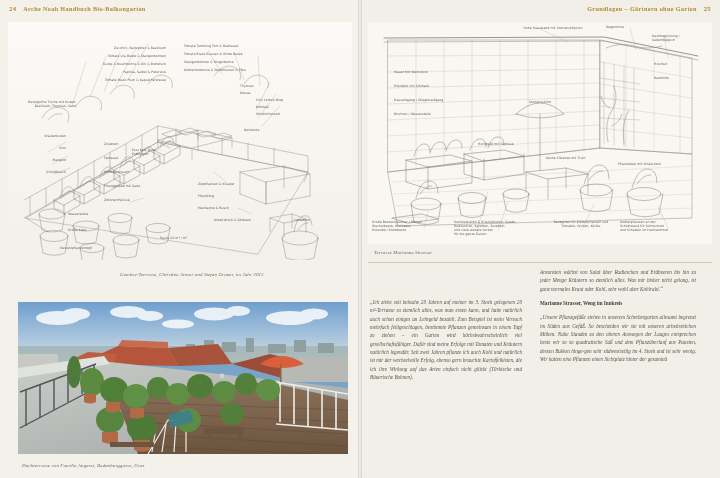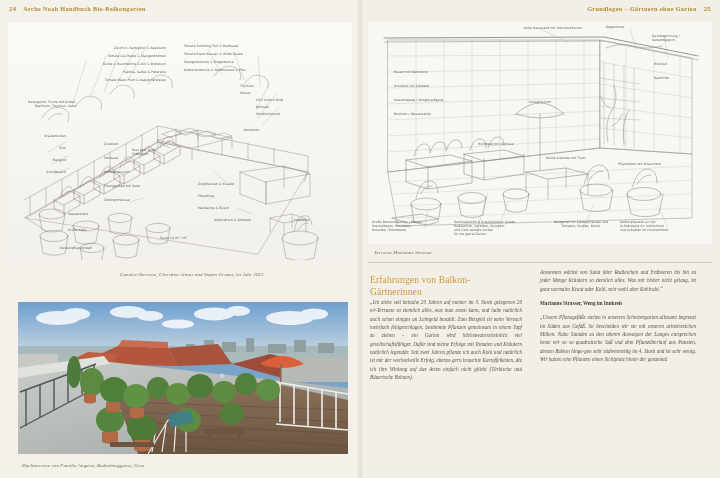--- a/index.html
+++ b/index.html
@@ -575,22 +575,20 @@
     <div class="lbl" style="left:26px;top:48px;width:54px;">Mauer mit Weinstock</div>
     <div class="lbl" style="left:26px;top:62px;width:54px;">Holzdeck mit Sitzbank</div>
     <div class="lbl" style="left:26px;top:76px;width:54px;">Hauseingang / Stiegenaufgang</div>
     <div class="lbl" style="left:26px;top:90px;width:54px;">Brunnen / Wasserstelle</div>
   </div>
 
   <div class="caption cap-illus2">Terrasse Marianne Strasser</div>
 
   <div class="rule rule-top"></div>
 
-  <h2 class="sect-head">Erfahrungen von
-Balkon-Gärtnerinnen</h2>
 
   <div class="col col-a italic">
     <p class="para">„Ich ziehe seit beinahe 20 Jahren auf meiner im 3. Stock gelegenen 20 m²-Terrasse so ziemlich alles, was man essen kann, und habe natürlich auch schon einiges an Lehrgeld bezahlt. Zum Beispiel ist mein Versuch mehrfach fehlgeschlagen, bestimmte Pflanzen gemeinsam in einem Topf zu ziehen – ein Garten wird höchstwahrscheinlich viel gesellschaftsfähiger. Dafür sind meine Erfolge mit Tomaten und Kräutern natürlich legendär. Seit zwei Jahren pflanze ich auch Kohl und natürlich ist mir der wechselvolle Erfolg, ebenso gern brauchte Kartoffelkisten, die ich ihre Wirkung auf das Arten einfach nicht glückt (Türkische und Bäuerische Bohnen).</p>
   </div>
 
   <div class="col col-b">
     <p class="para" style="font-style:italic;">Ansonsten wächst von Salat über Radieschen und Erdbeeren bis hin zu jeder Menge Kräutern so ziemlich alles. Was mir bisher nicht gelang, ist ganz normales Kraut oder Kohl, sehr wohl aber Kohlrabi.“</p>
     <p class="para attrib">Marianne Strasser, Weng im Innkreis</p>
     <p class="para" style="font-style:italic;margin-top:5px;">„Unsere Pflanzgefäße stehen in unserem Schrebergarten allesamt begrenzt im Süden aus Gefäß. So bescheiden wir sie mit unseren arbeitsreichen Mühen. Nahe Stauden zu den oberen Auswegen der Lauges entsprechen beste wir so so quadratische Saß und dem Pflanzüberlauf aus Pausten, dessen Balkon hinge-gen sehr südwestseitig im 4. Stock und ist sehr wenig. Wir hatten eine Pflanzen einen Sichtplatz hinter der gesamteä</p>
   </div>

